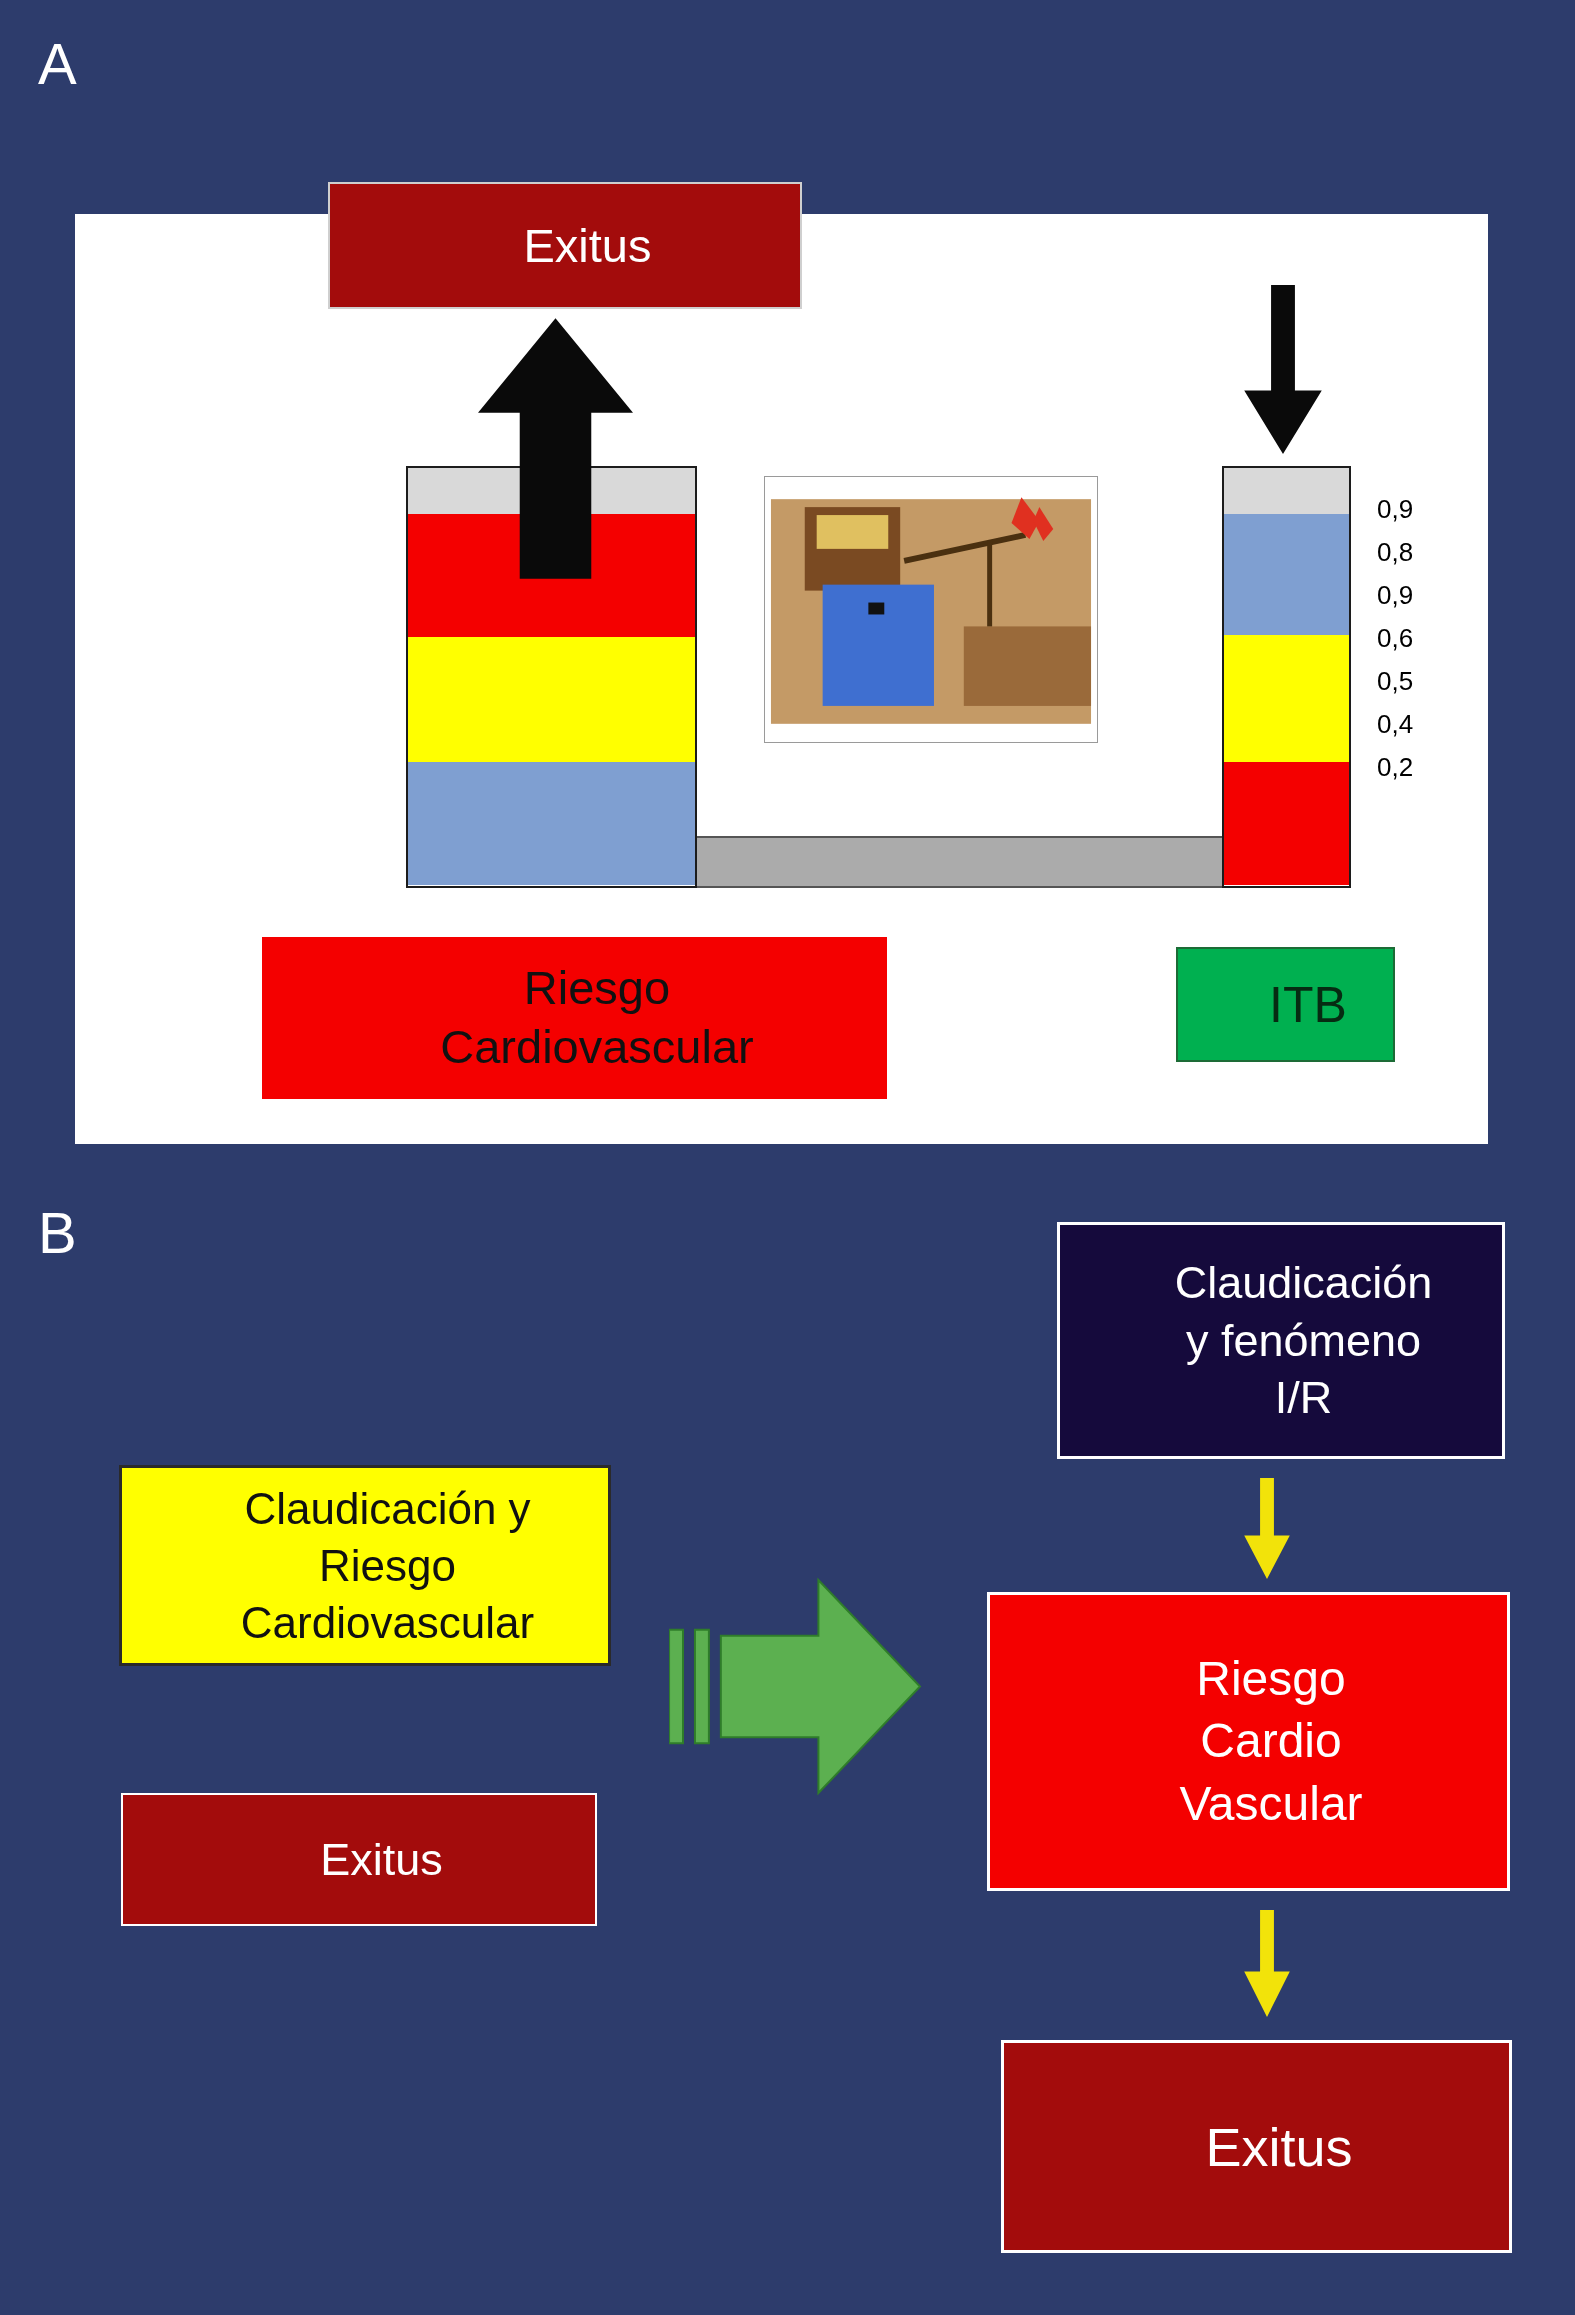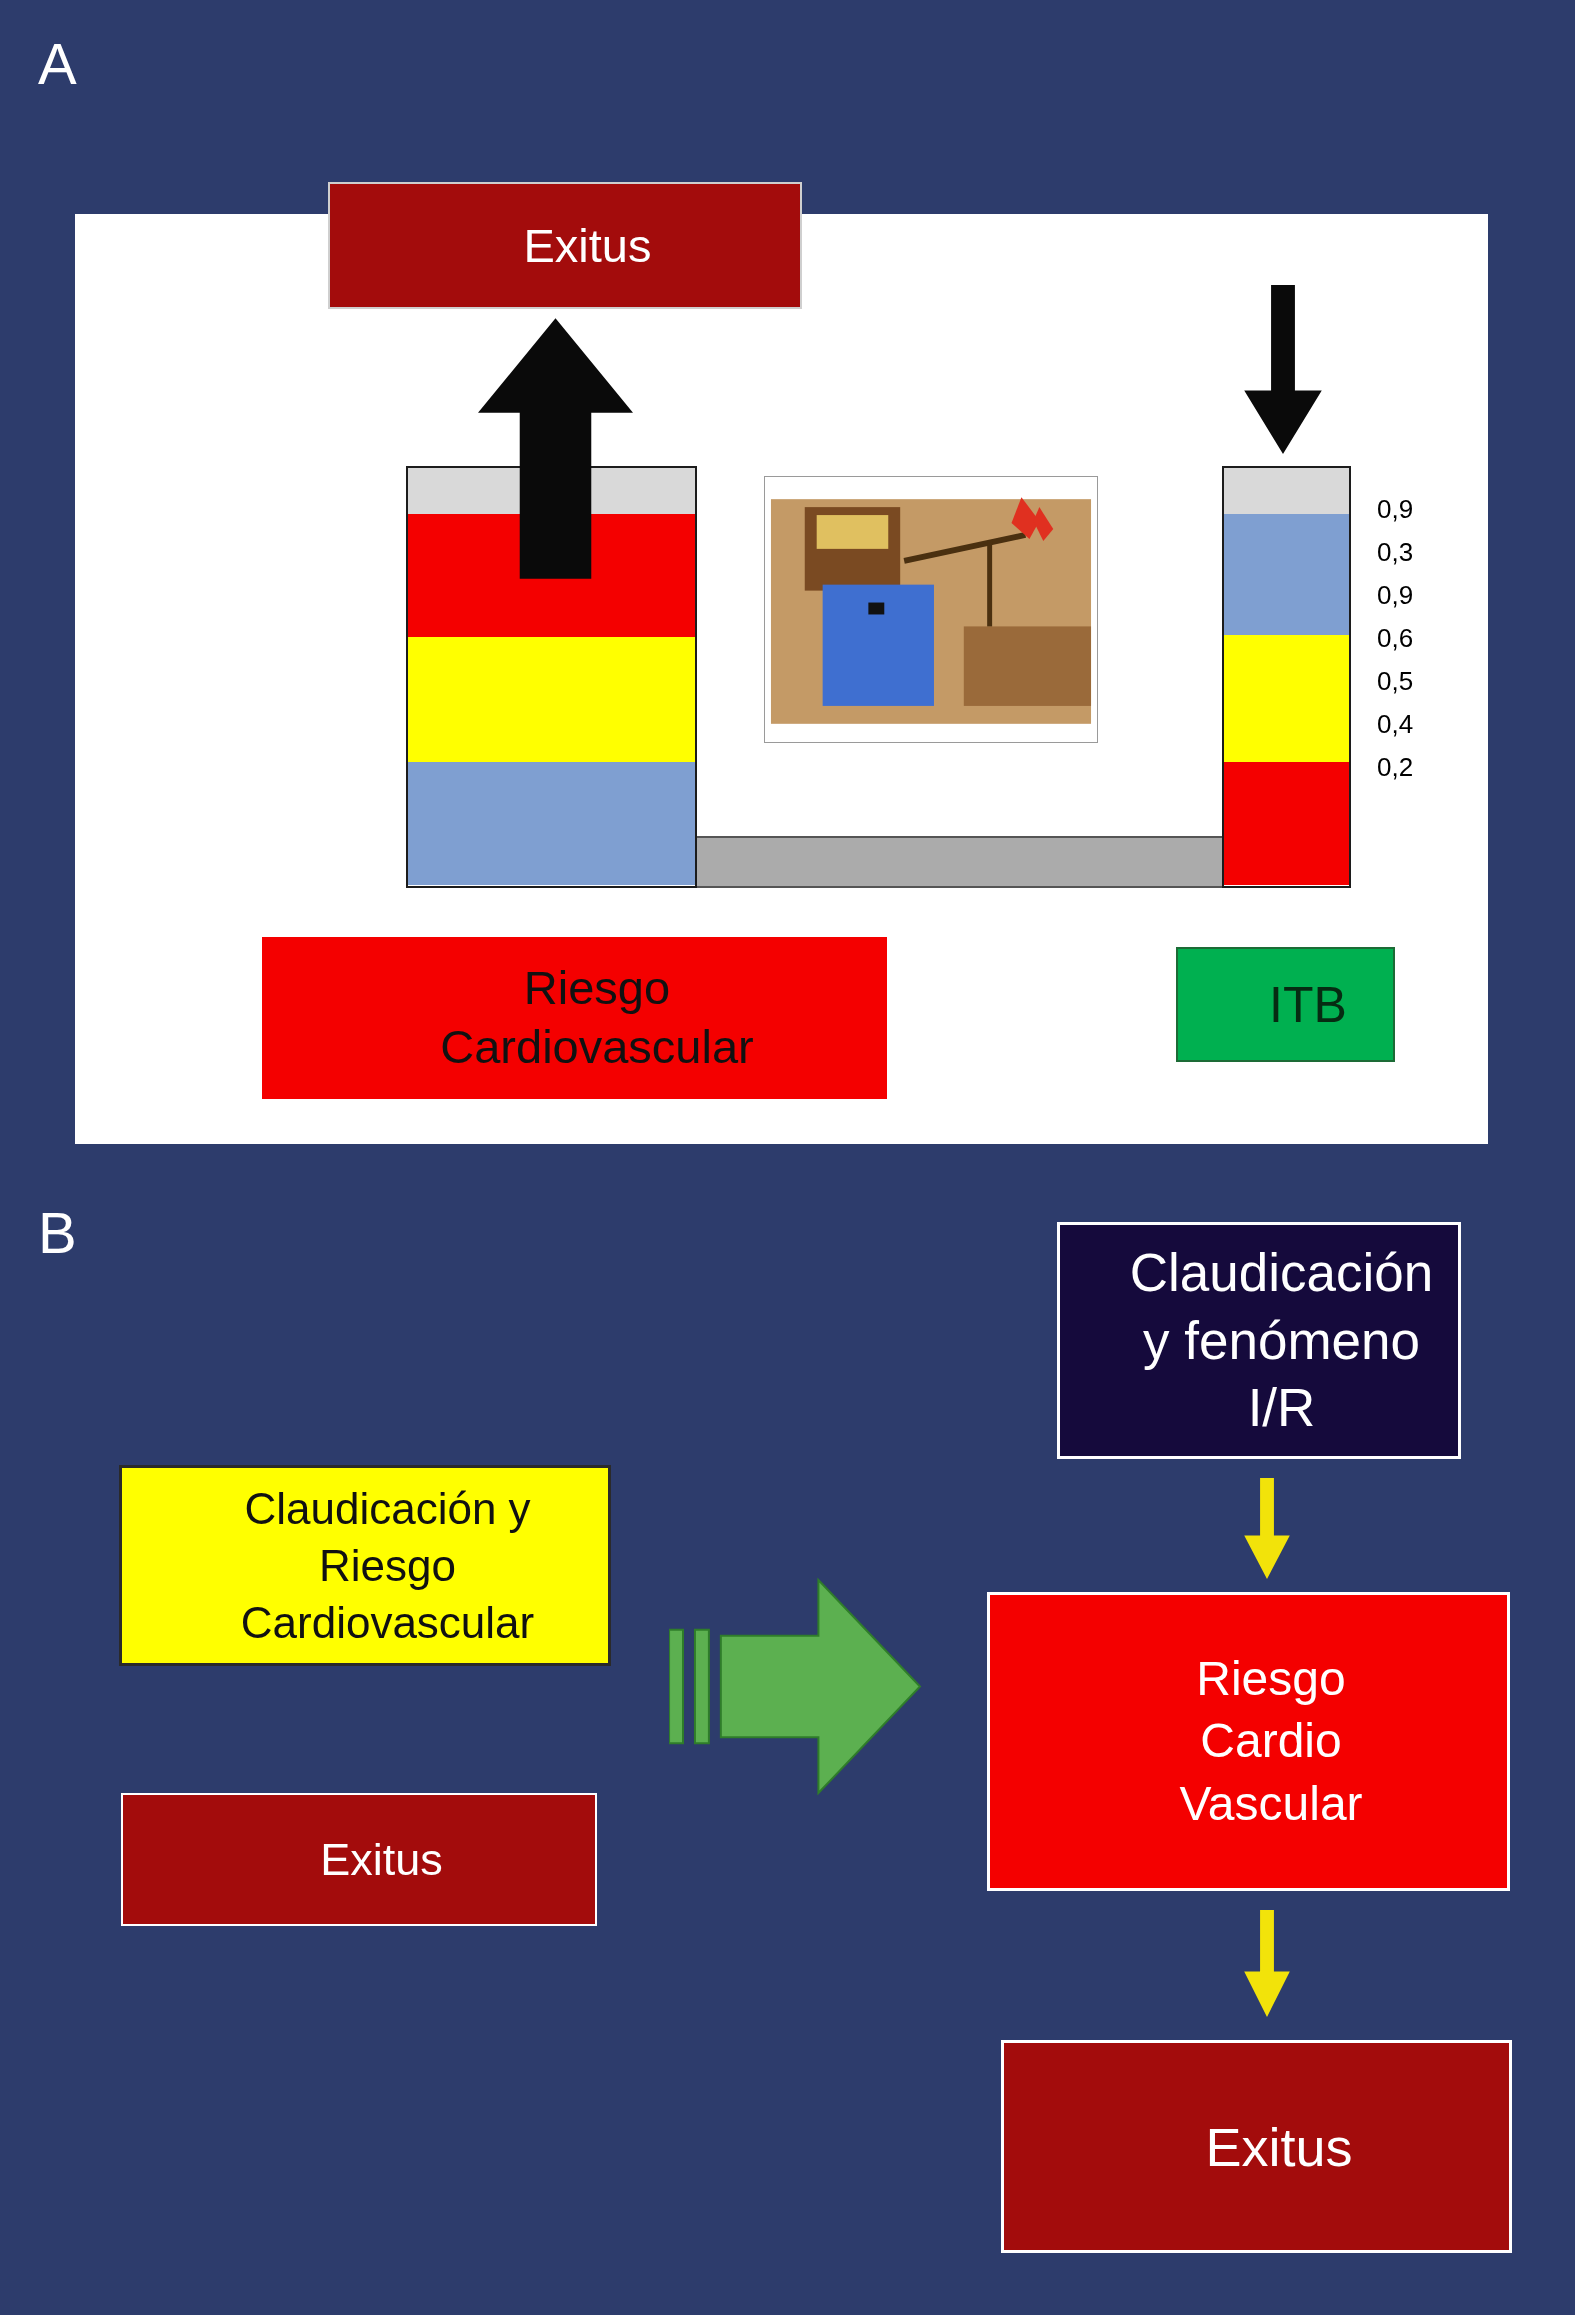--- a/index.html
+++ b/index.html
@@ -34,21 +34,21 @@
 
   #scale-ticks { left:1377px; top:488px; color:#000000; font-size:26px; line-height:43px; }
 
   #riesgo-a { left:262px; top:937px; width:625px; height:162px; color:#111111; font-size:47px; line-height:1.25; }
   #itb-box  { left:1176px; top:947px; width:219px; height:115px; border:2px solid #1d6b36; color:#062b12; font-size:50px; }
 
   
   #label-b { left:38px; top:1199px; }
   #label-a { left:38px; top:30px; }
 
-  #claud-ir-box { left:1057px; top:1222px; width:404px; height:237px; border:3px solid #ffffff; color:#ffffff; font-size:53px; line-height:1.28; }
+  #claud-ir-box { left:1057px; top:1222px; width:448px; height:237px; border:3px solid #ffffff; color:#ffffff; font-size:45px; line-height:1.28; }
   #claud-risk-box { left:119px; top:1465px; width:492px; height:201px; border:3px solid #2a2a2a; color:#111111; font-size:44px; line-height:1.3; }
 
   #green-arrow { left:669px; top:1570px; width:261px; height:233px; }
   #yellow-arrow-1 { left:1244px; top:1478px; width:46px; height:101px; }
   #yellow-arrow-2 { left:1244px; top:1910px; width:46px; height:107px; }
 
   #riesgo-b { left:987px; top:1592px; width:523px; height:299px; border:3px solid #ffffff; color:#ffffff; font-size:48px; line-height:1.3; }
   #exitus-b-left { left:121px; top:1793px; width:476px; height:133px; border:2px solid #ffffff; color:#ffffff; font-size:45px; }
   #exitus-b-bottom { left:1001px; top:2040px; width:511px; height:213px; border:3px solid #ffffff; color:#ffffff; font-size:54px; }
 </style>
@@ -104,21 +104,21 @@
       <rect x="104" y="126" width="16" height="12" fill="#111111"></rect>
       <line x1="140" y1="84" x2="262" y2="58" stroke="#4a3010" stroke-width="6"></line>
       <line x1="226" y1="64" x2="226" y2="150" stroke="#4a3010" stroke-width="5"></line>
       <polygon points="258,20 276,44 266,62 248,46" fill="#e03020"></polygon>
       <polygon points="276,30 290,52 280,64 270,44" fill="#e03020"></polygon>
     </svg>
   </div>
 
   <div class="abs" id="scale-ticks">
     <div>0,9</div>
-    <div>0,3</div>
+    <div>0,8</div>
     <div>0,9</div>
     <div>0,6</div>
     <div>0,5</div>
     <div>0,4</div>
     <div>0,2</div>
   </div>
 
   <div class="abs center" id="riesgo-a" style="background: rgb(244, 0, 0);">
     <div>Riesgo</div>
     <div>Cardiovascular</div>

